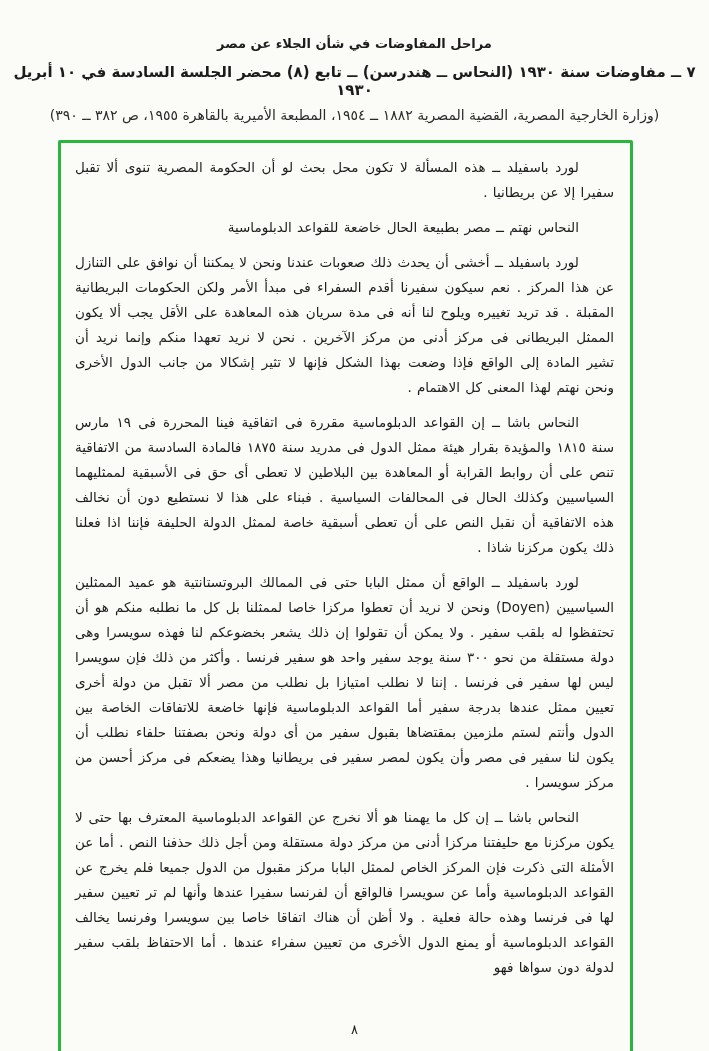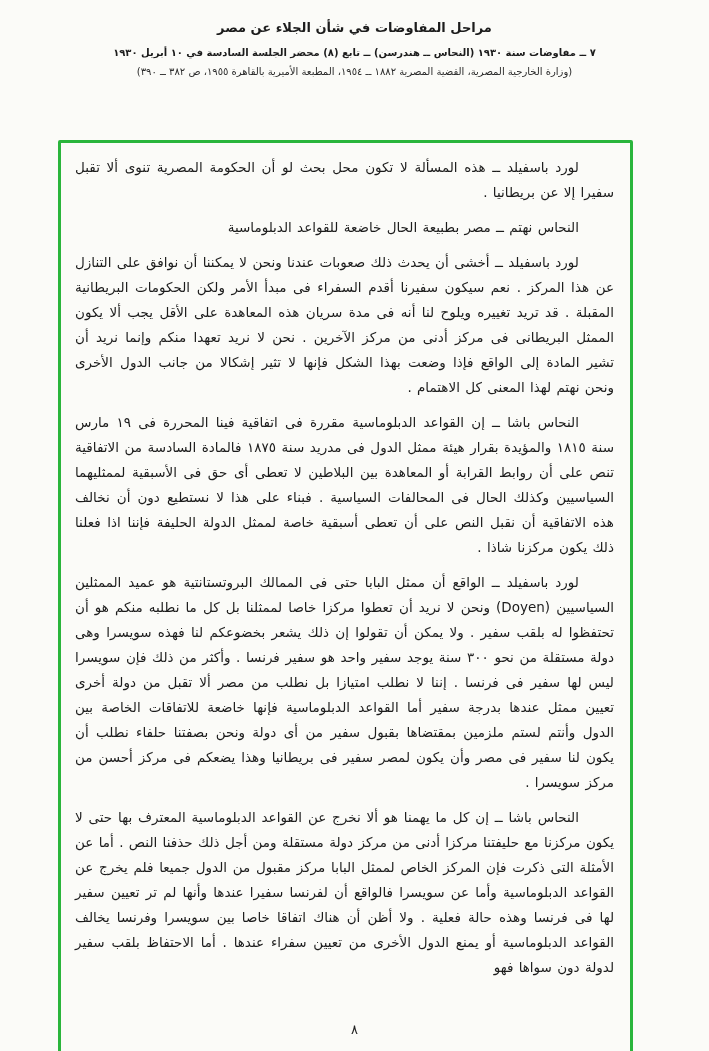--- a/index.html
+++ b/index.html
@@ -14,35 +14,35 @@
     height: 1051px;
     margin: 0 auto;
     background: #fbfbf8;
     color: #1c1c1c;
     direction: rtl;
     overflow: hidden;
     box-sizing: border-box;
   }
   .header {
     text-align: center;
-    padding-top: 20px;
+    padding-top: 36px;
   }
   .header-title {
     font-size: 13px;
     font-weight: bold;
     letter-spacing: 0.5px;
     margin-bottom: 12px;
   }
   .header-subtitle {
-    font-size: 10px;
+    font-size: 15px;
     font-weight: bold;
     margin-bottom: 8px;
   }
   .header-source {
-    font-size: 10px;
+    font-size: 14px;
     color: #2a2a2a;
   }
   .content-box {
     position: absolute;
     top: 140px;
     left: 58px;
     right: 76px;
     height: 984px;
     border: 3px solid #2ab53c;
     border-radius: 2px;

